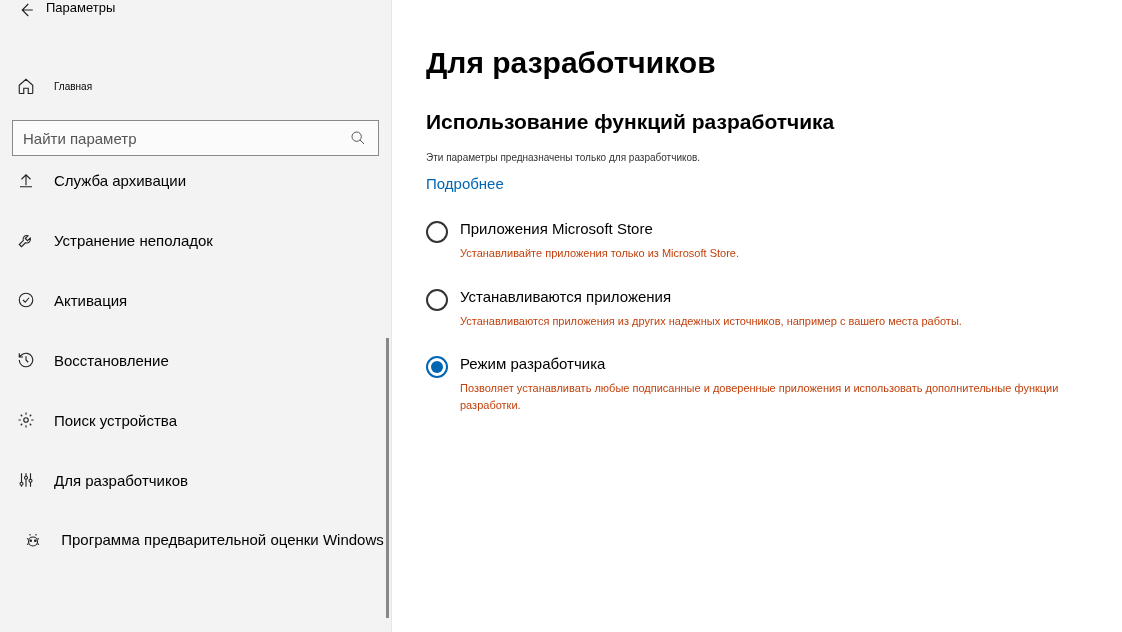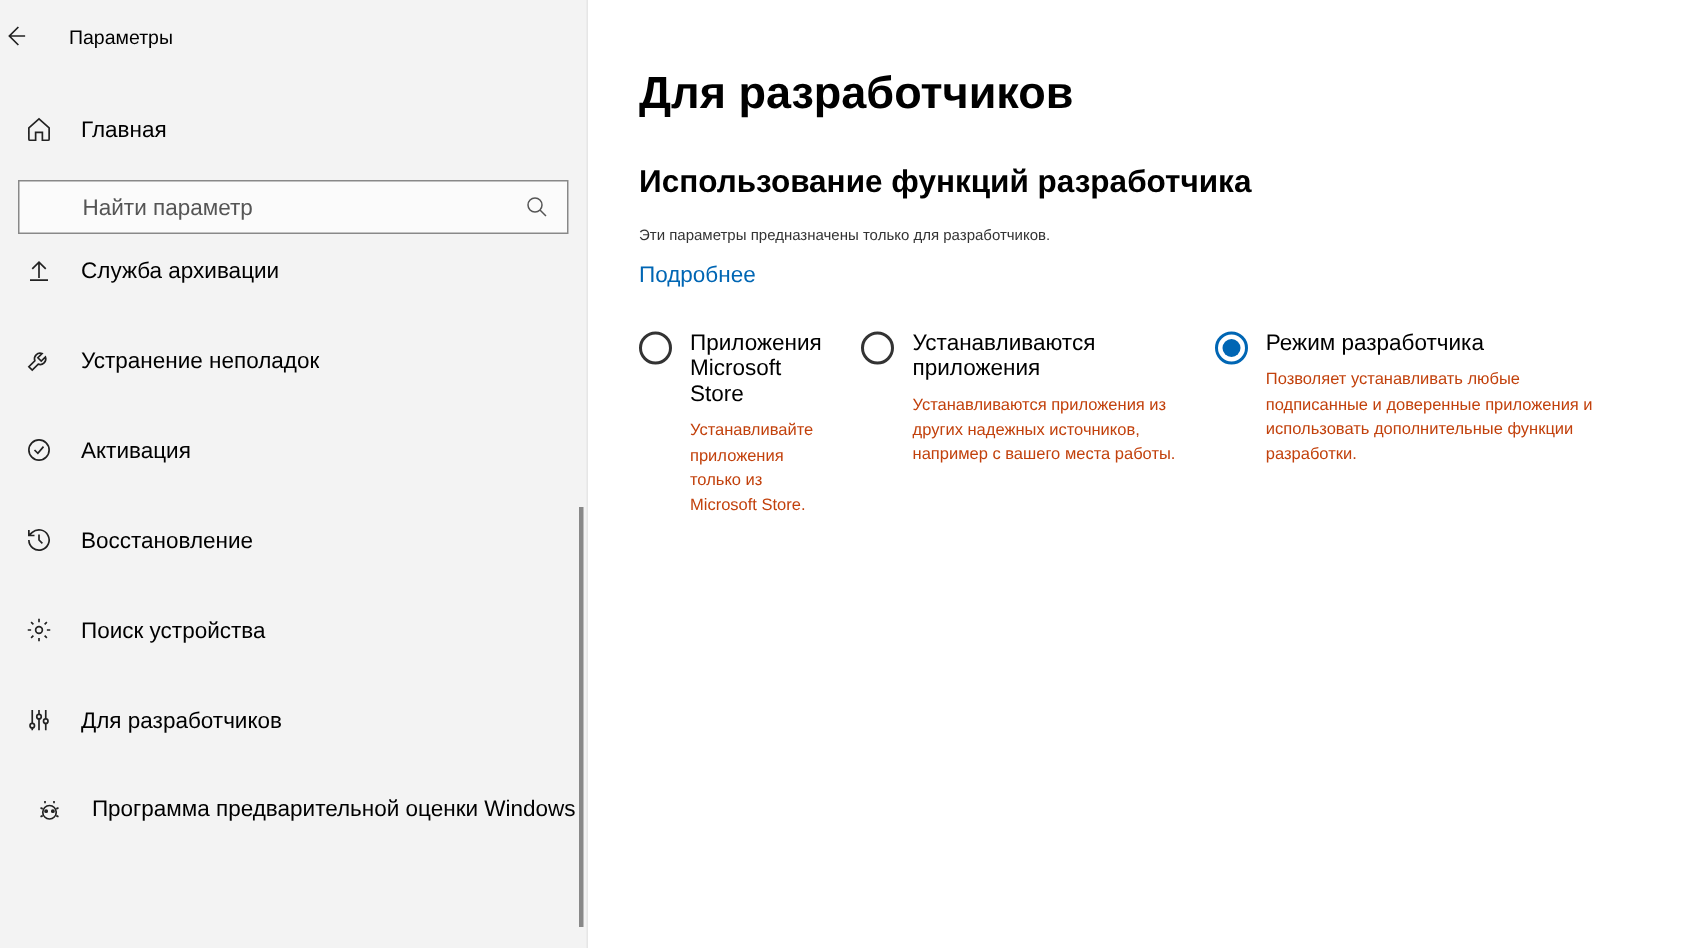--- a/index.html
+++ b/index.html
@@ -15,56 +15,55 @@
   }
   .sidebar {
     width: 392px;
     height: 100%;
     background: #f3f3f3;
     border-right: 1px solid #e6e6e6;
     position: relative;
   }
   .header-row {
     display: flex;
-    align-items: center;
     height: 48px;
-    gap: 26px;
+    padding-left: 16px;
+    gap: 10px;
   }
   .title {
     font-size: 13px;
     font-weight: 400;
   }
   .home-row {
     display: flex;
     align-items: center;
     height: 48px;
     padding-left: 16px;
     gap: 18px;
     margin-top: 14px;
     cursor: pointer;
   }
-  .home-label { font-size: 15px; }
+  .home-label { font-size: 10px; }
   .search-box {
     margin: 10px 12px 0 12px;
     border: 1px solid #888;
     background: #fbfbfb;
     height: 36px;
     display: flex;
     align-items: center;
     padding: 0 10px;
   }
   .search-box input {
     border: none;
     background: transparent;
     outline: none;
     flex: 1;
     font-size: 15px;
     font-family: inherit;
     color: #3b82f6;
-    margin-left: 32px;
   }
   .search-box input::placeholder { color: #555; }
   .section-title {
     font-weight: 600;
     font-size: 16px;
     padding: 24px 12px 10px 12px;
   }
   .nav-list {
     list-style: none;
     position: relative;
@@ -108,21 +107,21 @@
     font-weight: 600;
     margin-bottom: 30px;
   }
   h2 {
     font-size: 21px;
     font-weight: 600;
     margin-bottom: 18px;
   }
   .desc { font-size: 10px; color: #333; margin-bottom: 12px; }
   .link { color: #0066b4; font-size: 15px; cursor: pointer; display: inline-block; margin-bottom: 28px; }
-  .radio-group { display: flex; flex-direction: row; gap: 26px; }
+  .radio-group { display: flex; flex-direction: column; gap: 26px; }
   .radio-item { display: flex; gap: 12px; align-items: flex-start; cursor: pointer; }
   .radio-circle {
     width: 22px; height: 22px; border: 2px solid #333; border-radius: 50%;
     flex-shrink: 0; position: relative; margin-top: 1px;
   }
   .radio-circle.selected { border-color: #0066b4; }
   .radio-circle.selected::after {
     content: ""; position: absolute; width: 12px; height: 12px;
     background: #0066b4; border-radius: 50%; top: 3px; left: 3px;
   }

